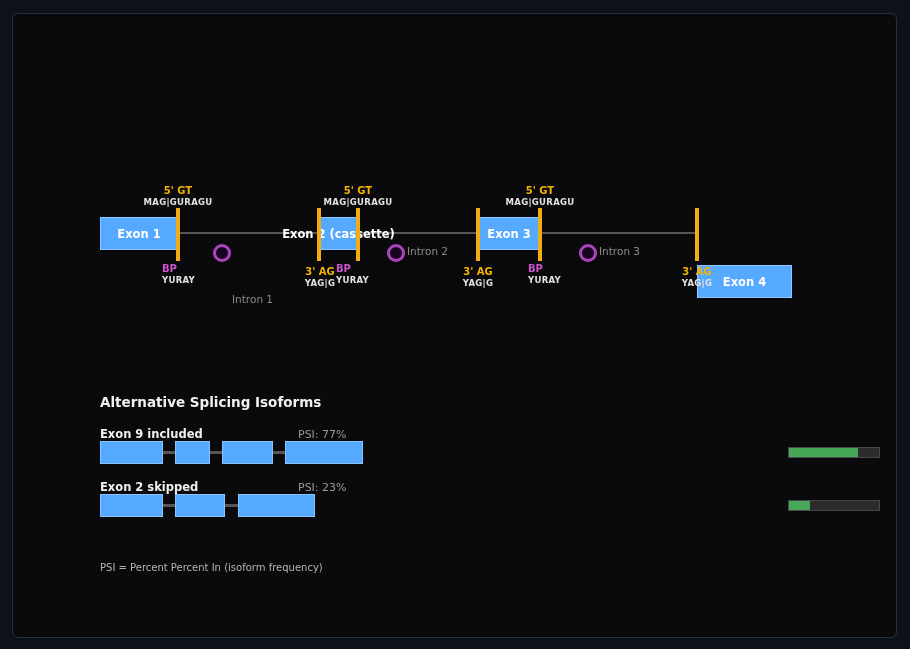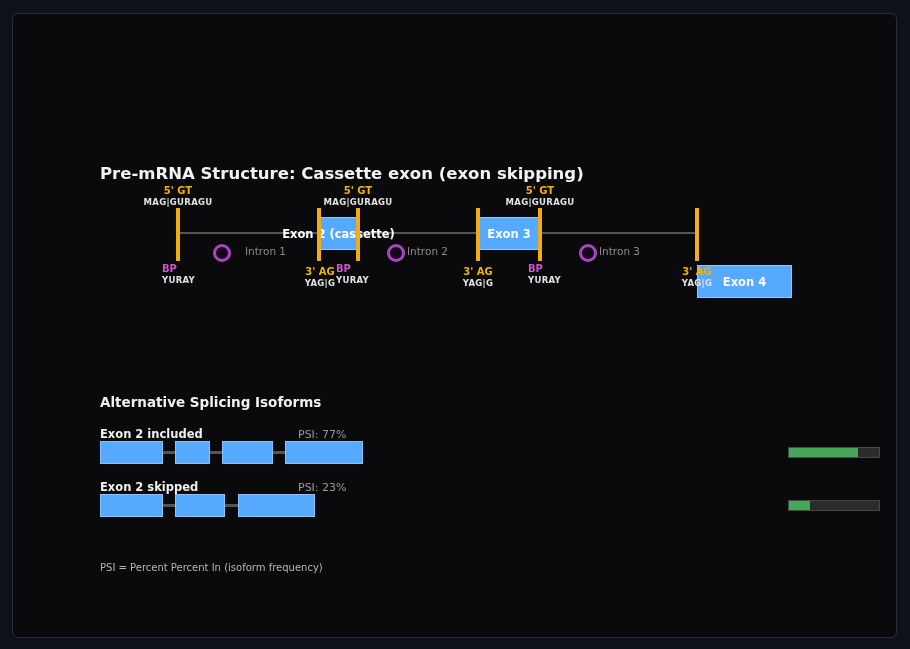--- a/index.html
+++ b/index.html
@@ -37,24 +37,26 @@
   .pfill{height:100%;background:#46a758;}
 
   .footnote{position:absolute;left:100px;top:562px;font-size:10px;color:#b5b5b5;white-space:nowrap;}
 </style>
 </head>
 <body>
 
 <div class="stage">
   <div class="panel"></div>
 
-  <div class="title">Pre-mRNA Structure: Cassette exon (exon skipping)</div>
 
   <div class="intron-line"></div>
 
+  <div class="exon" style="left:100px;width:78px;">
+    <span>Exon 1</span>
+  </div>
   <div class="exon" style="left:319px;width:39px;">
     <span>Exon 2 (cassette)</span>
   </div>
   <div class="exon" style="left:478px;width:62px;">
     <span>Exon 3</span>
   </div>
   <div class="exon" style="left:697px;width:95px;margin-top:48px;">
     <span>Exon 4</span>
   </div>
 
@@ -89,39 +91,39 @@
   <div class="sitegrp" style="left:637px;top:266px;">
     <div class="site-gold">3' AG</div>
     <div class="motif">YAG|G</div>
   </div>
 
   <div class="bpgrp" style="left:162px;">
     <div class="bp-circle"></div>
     <div class="bp-abbr">BP</div>
     <div class="motif">YURAY</div>
   </div>
-  <div class="intron-name" style="left:245px;">Intron 1</div>
+  <div class="intron-name" style="left:232px;margin-top:48px;">Intron 1</div>
 
   <div class="bpgrp" style="left:336px;">
     <div class="bp-circle"></div>
     <div class="bp-abbr">BP</div>
     <div class="motif">YURAY</div>
   </div>
   <div class="intron-name" style="left:407px;">Intron 2</div>
 
   <div class="bpgrp" style="left:528px;">
     <div class="bp-circle"></div>
     <div class="bp-abbr">BP</div>
     <div class="motif">YURAY</div>
   </div>
   <div class="intron-name" style="left:599px;">Intron 3</div>
 
   <div class="section-title">Alternative Splicing Isoforms</div>
 
-  <div class="iso-label" style="top:427px;">Exon 2 included</div>
+  <div class="iso-label" style="top:427px;">Exon 9 included</div>
   <div class="psi-label" style="top:428px;">PSI: 77%</div>
   <div class="connector" style="left:163px;top:451px;width:12px;"></div>
   <div class="connector" style="left:210px;top:451px;width:12px;"></div>
   <div class="connector" style="left:273px;top:451px;width:12px;"></div>
   <div class="iso-box" style="left:100px;top:441px;width:63px;"></div>
   <div class="iso-box" style="left:175px;top:441px;width:35px;"></div>
   <div class="iso-box" style="left:222px;top:441px;width:51px;"></div>
   <div class="iso-box" style="left:285px;top:441px;width:78px;"></div>
   <div class="pbar" style="top:447px;">
     <div class="pfill" style="width: 77%;"></div>

